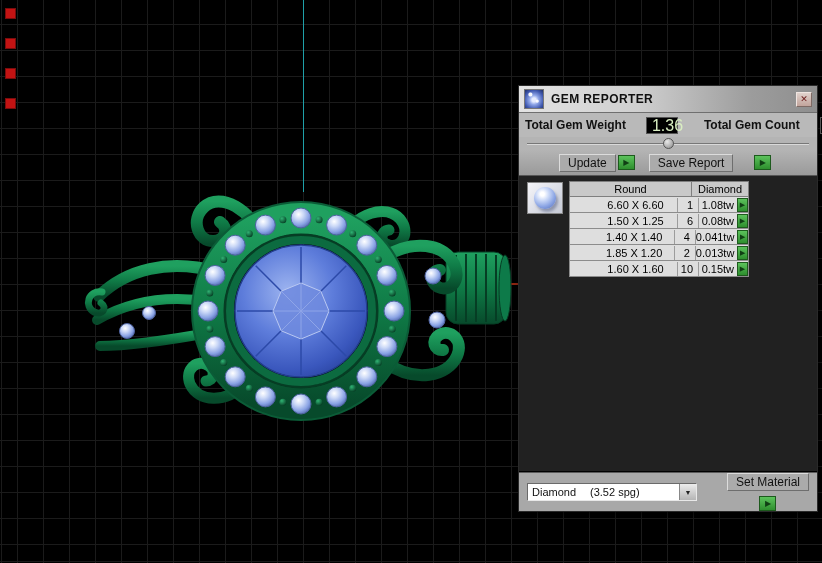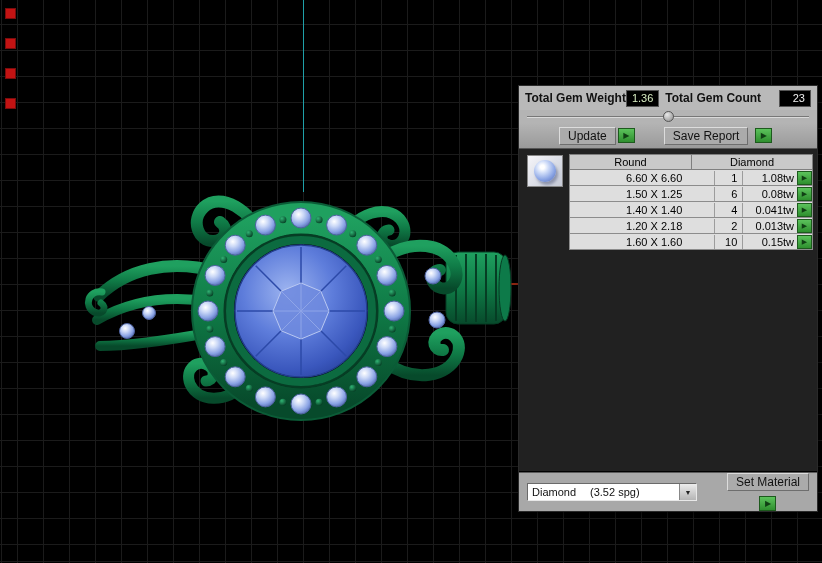--- a/index.html
+++ b/index.html
@@ -42,27 +42,27 @@
       radial-gradient(circle at 50% 55%, #e6ecff 0 2px, #8fa6e8 35%, #4059b0 70%, #202f66 100%);
   }
   .title-text{margin-left:7px;font-weight:bold;font-size:12px;letter-spacing:.4px;color:#101010;}
   .close-btn{
     margin-left:auto;width:16px;height:15px;padding:0;
     background:linear-gradient(#e0d2cc,#c2a49c);
     border:1px solid #7e6a64;border-top-color:#efe5e1;border-left-color:#efe5e1;
     font:bold 9px/13px "DejaVu Sans",sans-serif;color:#6b1a1a;text-align:center;cursor:pointer;
   }
   .totals{
-    flex:0 0 24px;display:flex;align-items:center;gap:0;padding:0 6px;
+    flex:0 0 24px;display:flex;align-items:center;gap:20px;padding:0 6px;
     background:#b9b9b9;
   }
   .tot-label{font-weight:600;font-size:12px;white-space:nowrap;}
   .val-box{
     background:#000;border:1px solid #555;height:17px;min-width:32px;
-    padding:0 5px;font-size:11px;line-height:15px;text-align:center;white-space:nowrap;
+    padding:0 5px;font-size:16px;line-height:15px;text-align:center;white-space:nowrap;
   }
   .val-weight{color:#d9eec2;}
   .val-count{color:#efefef;margin-left:auto;text-align:right;}
   .slider-row{flex:0 0 13px;position:relative;background:#b4b4b4;}
   .slider-track{position:absolute;left:8px;right:8px;top:6px;height:2px;background:#777;border-bottom:1px solid #d9d9d9;}
   .slider-thumb{
     position:absolute;left:50%;top:1px;width:11px;height:11px;margin-left:-5px;border-radius:50%;
     background:radial-gradient(circle at 35% 30%,#e8e8e8,#8a8a8a);border:1px solid #555;cursor:pointer;
   }
   .btn-row{
@@ -73,35 +73,35 @@
     background:#ababab;border:1px solid;border-color:#dcdcdc #6e6e6e #6e6e6e #dcdcdc;
     font-size:12px;color:#111;padding:1px 8px;cursor:pointer;white-space:nowrap;
     font-family:Liberation Sans, sans-serif;
   }
   .garrow{
     width:17px;height:15px;padding:0;display:flex;align-items:center;justify-content:center;
     background:linear-gradient(#5cc25c,#2e8f2e);border:1px solid #1d5a1d;
     color:#103f14;font-size:8px;line-height:1;cursor:pointer;
   }
   .update-group{margin-left:30px;display:flex;gap:2px;align-items:center;}
-  .save-group{margin-left:26px;display:flex;gap:7px;align-items:center;}
+  .save-group{margin-left:11px;display:flex;gap:21px;align-items:center;}
   .body{
     flex:1 1 auto;position:relative;background:#212121;border-bottom:1px solid #000;
   }
   .thumb{
     position:absolute;left:8px;top:6px;width:36px;height:32px;
     background:linear-gradient(135deg,#f5f5f9,#c6cad6);border:1px solid #888;
     display:flex;align-items:center;justify-content:center;
   }
   .thumb-gem{
     width:22px;height:22px;border-radius:50%;
     background:radial-gradient(circle at 38% 32%, #ffffff 0 2px, #cfdcf8 30%, #8aa4e4 62%, #4e66b0 100%);
     box-shadow:2px 3px 3px rgba(60,70,110,.45);
   }
-  .gtable{position:absolute;left:50px;top:5px;width:244px;font-size:11px;color:#000;border-radius:16px;}
+  .gtable{position:absolute;left:50px;top:5px;width:180px;font-size:11px;color:#000;border-radius:16px;}
   .thead{display:flex;height:16px;background:#c9c9c9;border:1px solid #7f7f7f;}
   .th{line-height:14px;text-align:center;}
   .th-shape{width:122px;border-right:1px solid #7f7f7f;}
   .th-mat{flex:1;}
   .trow{display:flex;height:16px;background:#dedede;border:1px solid #8c8c8c;border-top:none;align-items:center;padding-left:24px;}
   .c-size{width:122px;text-align:center;line-height:14px;border-right:1px solid #9c9c9c;}
   .c-count{width:28px;text-align:right;padding-right:5px;line-height:14px;border-right:1px solid #9c9c9c;}
   .c-weight{width:54px;text-align:right;padding-right:3px;line-height:14px;}
   .garrow.sm{width:15px;height:14px;font-size:7px;}
   .bottom-strip{
@@ -234,20 +234,25 @@
     <g>
       <circle cx="301" cy="311" r="71" fill="none" stroke="#0c6b40" stroke-width="8"></circle>
       <circle cx="301" cy="311" r="66" fill="url(#gbig)" stroke="#23408f" stroke-width="1.5"></circle>
       <path d="M329 311 L365 311 M320.8 330.8 L346.3 356.3 M301 339 L301 375 M281.2 330.8 L255.7 356.3 M273 311 L237 311 M281.2 291.2 L255.7 265.7 M301 283 L301 247 M320.8 291.2 L346.3 265.7" stroke="#2c49a8" stroke-width="1.5" fill="none"></path>
       <polygon points="329,311 320.8,330.8 301,339 281.2,330.8 273,311 281.2,291.2 301,283 320.8,291.2" fill="#6e8ade" fill-opacity="0.85" stroke="#b9c8f2" stroke-width="1"></polygon>
       <path d="M301 311 L329 311 M301 311 L320.8 330.8 M301 311 L301 339 M301 311 L281.2 330.8 M301 311 L273 311 M301 311 L281.2 291.2 M301 311 L301 283 M301 311 L320.8 291.2" stroke="#8fa5e8" stroke-width="1" fill="none"></path>
     </g>
   </svg>
 
   <div class="panel">
+    <div class="titlebar">
+      <div class="title-icon"></div>
+      <span class="title-text">GEM REPORTER</span>
+      <button class="close-btn">✕</button>
+    </div>
 
     <div class="totals">
       <span class="tot-label">Total Gem Weight</span>
       <span class="val-box val-weight">1.36</span>
       <span class="tot-label" style="margin-left:6px;">Total Gem Count</span>
       <span class="val-box val-count">23</span>
     </div>
 
     <div class="slider-row">
       <div class="slider-track"></div>
@@ -288,21 +293,21 @@
           <span class="c-weight">0.08tw</span>
           <button class="garrow sm">▶</button>
         </div>
         <div class="trow">
           <span class="c-size">1.40 X 1.40</span>
           <span class="c-count">4</span>
           <span class="c-weight">0.041tw</span>
           <button class="garrow sm">▶</button>
         </div>
         <div class="trow">
-          <span class="c-size">1.20 X 2.18</span>
+          <span class="c-size">1.85 X 1.20</span>
           <span class="c-count">2</span>
           <span class="c-weight">0.013tw</span>
           <button class="garrow sm">▶</button>
         </div>
         <div class="trow">
           <span class="c-size">1.60 X 1.60</span>
           <span class="c-count">10</span>
           <span class="c-weight">0.15tw</span>
           <button class="garrow sm">▶</button>
         </div>

